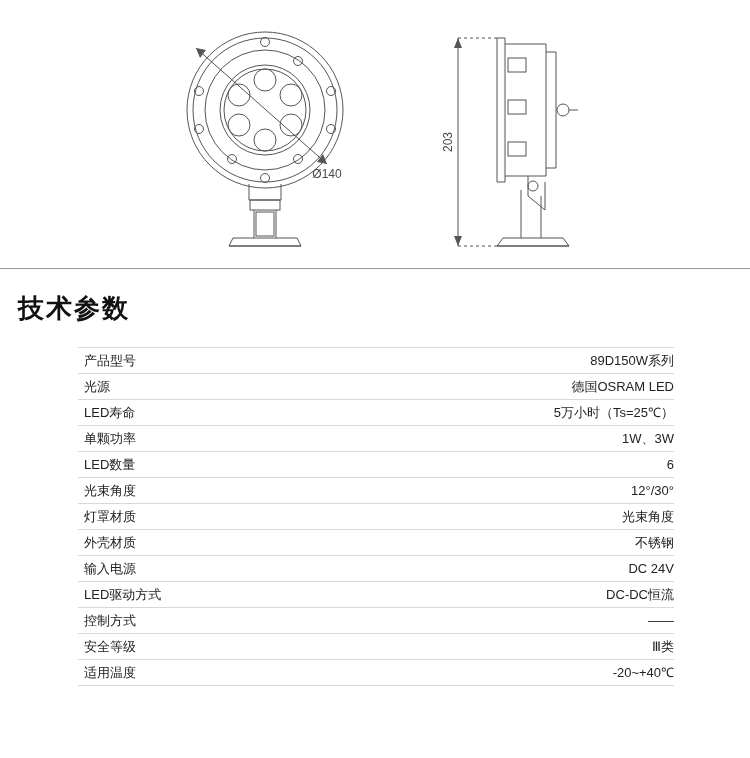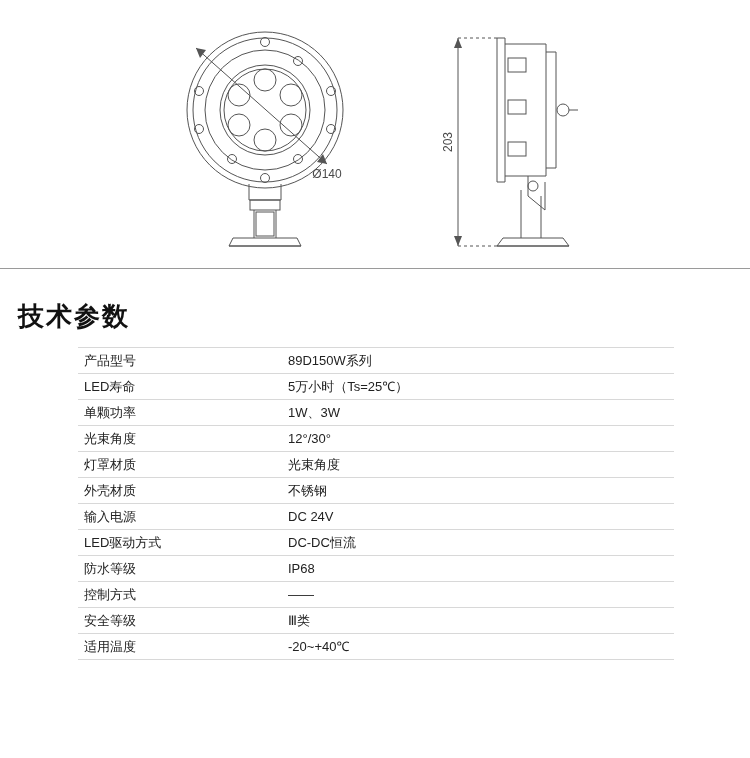--- a/index.html
+++ b/index.html
@@ -41,21 +41,21 @@
     position: relative;
     width: 750px;
     height: 490px;
     border-top: 1px solid #9a9a9a;
     box-sizing: border-box;
     background: #ffffff;
   }
   .spec-title {
     position: absolute;
     left: 18px;
-    top: 30px;
+    top: 22px;
     font-family: Liberation Serif, serif;
     font-size: 26px;
     font-weight: bold;
     letter-spacing: 2px;
     color: #111111;
   }
   .spec-table {
     position: absolute;
     left: 78px;
     top: 78px;
@@ -76,20 +76,21 @@
   }
   .spec-table tr:first-child td {
     border-top: 1px solid #d8d8d8;
     margin-top: 20px;
   }
   .spec-table td.key {
     width: 192px;
   }
   .spec-table td.val {
     padding-left: 12px;
+    text-align: right;
   }
 </style>
 </head>
 <body>
 
 <div class="page">
 
   <div class="drawing-area">
     <svg class="drawing-svg" width="750" height="268" viewBox="0 0 750 268">
       <g fill="none" stroke="#555555" stroke-width="1">
@@ -168,50 +169,54 @@
   <div class="spec-section">
     <div class="spec-title">技术参数</div>
 
     <table class="spec-table">
       <tbody>
         <tr>
           <td class="key">产品型号</td>
           <td class="val">89D150W系列</td>
         </tr>
         <tr>
+          <td class="key">光源</td>
+          <td class="val">德国OSRAM LED</td>
+        </tr>
+        <tr>
           <td class="key">LED寿命</td>
           <td class="val">5万小时（Ts=25℃）</td>
         </tr>
         <tr>
           <td class="key">单颗功率</td>
           <td class="val">1W、3W</td>
         </tr>
         <tr>
+          <td class="key">LED数量</td>
+          <td class="val">6</td>
+        </tr>
+        <tr>
           <td class="key">光束角度</td>
           <td class="val">12°/30°</td>
         </tr>
         <tr>
           <td class="key">灯罩材质</td>
           <td class="val">光束角度</td>
         </tr>
         <tr>
           <td class="key">外壳材质</td>
           <td class="val">不锈钢</td>
         </tr>
         <tr>
           <td class="key">输入电源</td>
           <td class="val">DC 24V</td>
         </tr>
         <tr>
           <td class="key">LED驱动方式</td>
           <td class="val">DC-DC恒流</td>
-        </tr>
-        <tr>
-          <td class="key">防水等级</td>
-          <td class="val">IP68</td>
         </tr>
         <tr>
           <td class="key">控制方式</td>
           <td class="val">——</td>
         </tr>
         <tr>
           <td class="key">安全等级</td>
           <td class="val">Ⅲ类</td>
         </tr>
         <tr>

